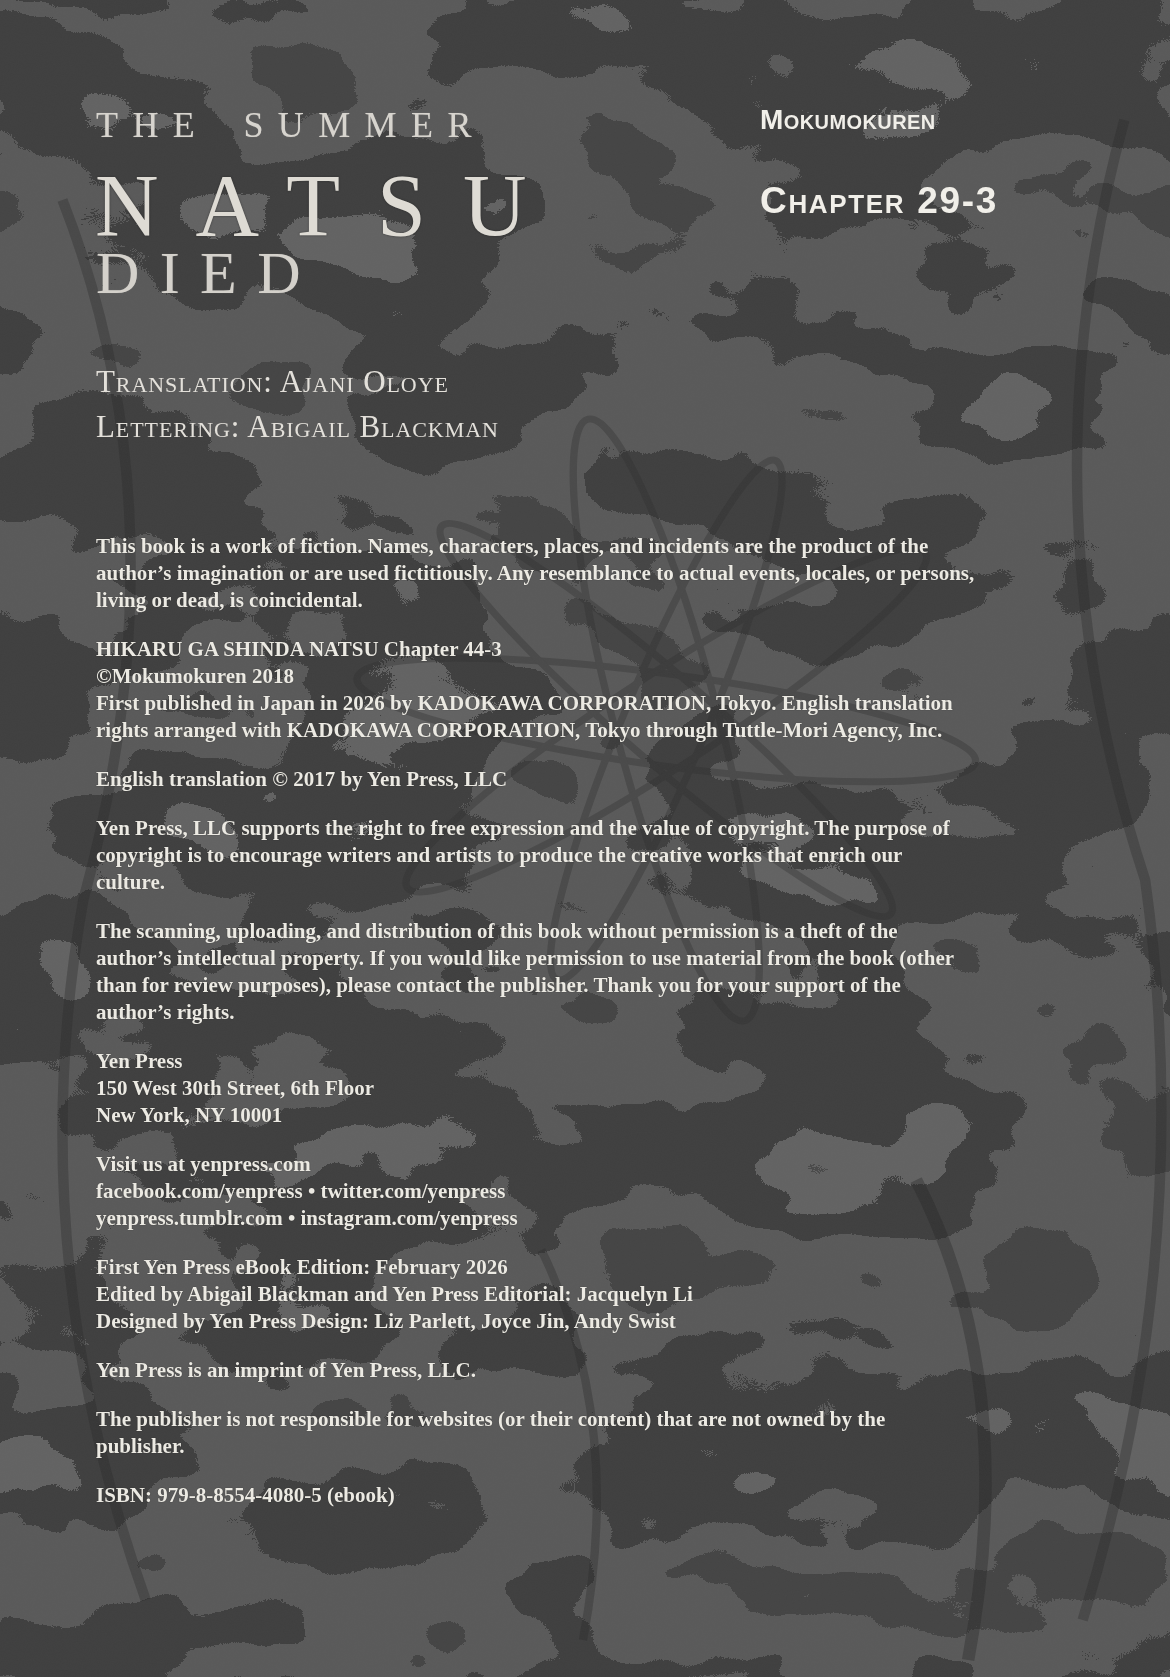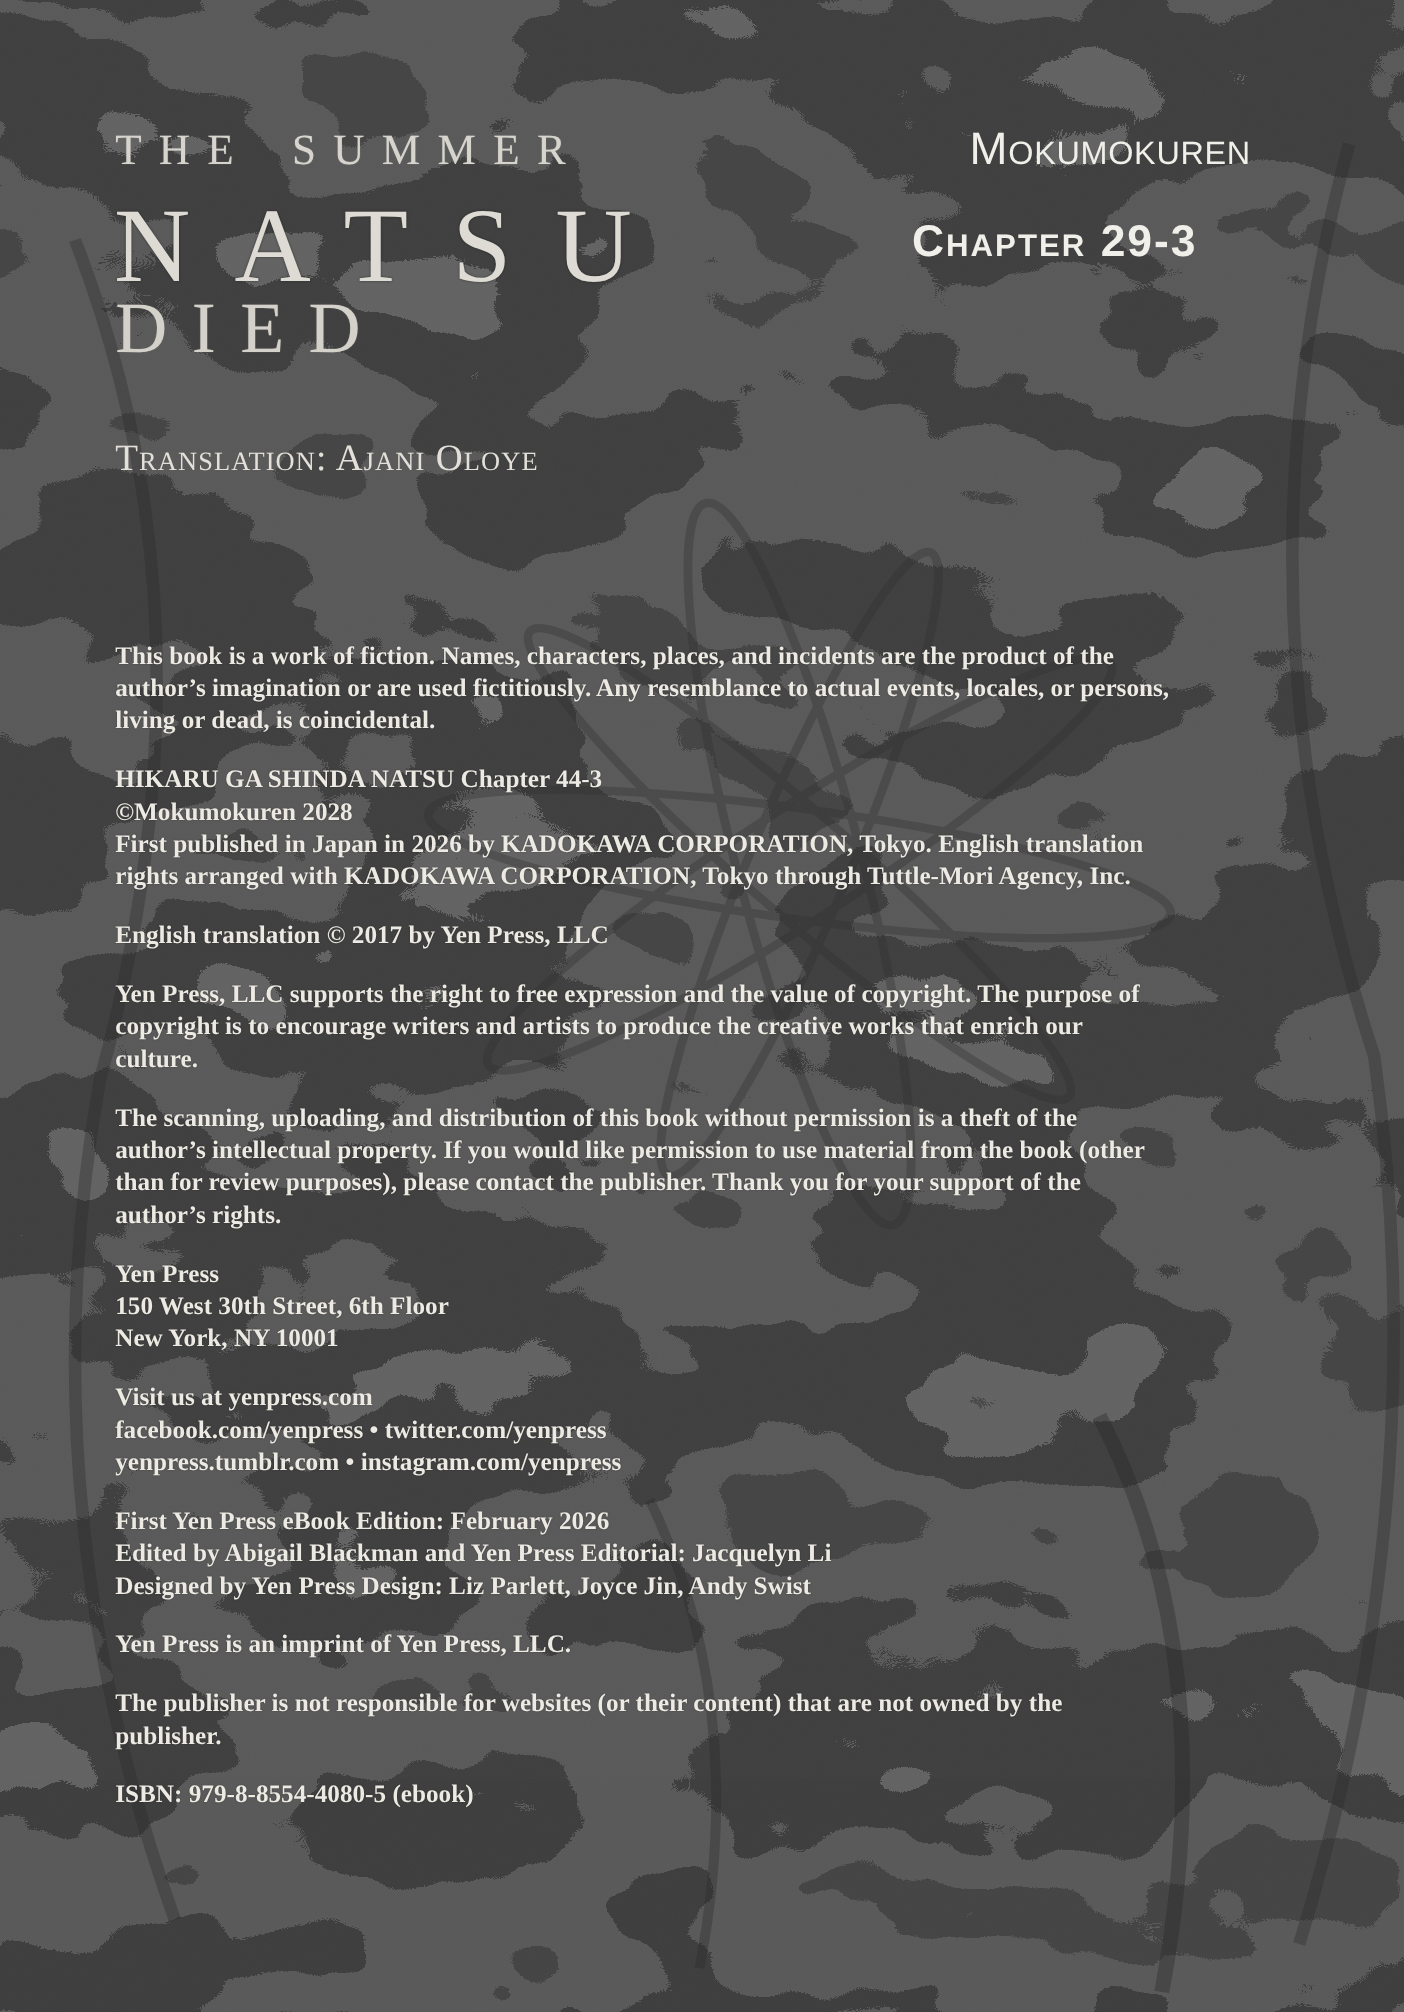--- a/index.html
+++ b/index.html
@@ -40,23 +40,23 @@
     position: absolute; left: 1px; top: 243px;
     font-size: 60px; line-height: 1; letter-spacing: 0.34em;
     color: #d4d1cb; white-space: nowrap;
     text-shadow: 0 0 1px rgba(235,232,225,0.3);
   }
 
   
   .byline { position: absolute; left: 760px; top: 0; font-family: "Liberation Sans", "DejaVu Sans", sans-serif; }
   .author {
     position: absolute; left: 0; top: 106px;
-    font-size: 38px; line-height: 1; font-weight: 400;
+    font-size: 28px; line-height: 1; font-weight: 700;
     font-variant: small-caps; letter-spacing: 0.015em;
-    color: #f1efe9; white-space: nowrap; margin-left: 48px;
+    color: #f1efe9; white-space: nowrap;
   }
   .chapter {
     position: absolute; left: 0; top: 182px;
     font-size: 37px; line-height: 1; font-weight: 700;
     font-variant: small-caps; letter-spacing: 0.045em;
     color: #f1efe9; white-space: nowrap;
   }
 
   
   .credits { position: absolute; left: 96px; top: 359px; }
@@ -132,29 +132,30 @@
       <div class="logo-line3">DIED</div>
     </div>
 
     <div class="byline">
       <div class="author">Mokumokuren</div>
       <div class="chapter">Chapter 29-3</div>
     </div>
 
     <div class="credits">
       <div class="credit-line">Translation: Ajani Oloye</div>
+      <div class="credit-line">Lettering: Abigail Blackman</div>
     </div>
 
     <section class="colophon" id="colophon">
         <p class="block">
           <span class="seg">This book is a work of fiction. Names, characters, places, and incidents are the product of the author’s imagination or are used fictitiously. Any resemblance to actual events, locales, or persons, living or dead, is coincidental.</span>
         </p>
         <p class="block">
           <span class="seg">HIKARU GA SHINDA NATSU Chapter 44-3</span>
-          <span class="seg">©Mokumokuren 2028</span>
+          <span class="seg">©Mokumokuren 2018</span>
           <span class="seg">First published in Japan in 2026 by KADOKAWA CORPORATION, Tokyo. English translation rights arranged with KADOKAWA CORPORATION, Tokyo through Tuttle-Mori Agency, Inc.</span>
         </p>
         <p class="block">
           <span class="seg">English translation © 2017 by Yen Press, LLC</span>
         </p>
         <p class="block">
           <span class="seg">Yen Press, LLC supports the right to free expression and the value of copyright. The purpose of copyright is to encourage writers and artists to produce the creative works that enrich our culture.</span>
         </p>
         <p class="block">
           <span class="seg">The scanning, uploading, and distribution of this book without permission is a theft of the author’s intellectual property. If you would like permission to use material from the book (other than for review purposes), please contact the publisher. Thank you for your support of the author’s rights.</span>

